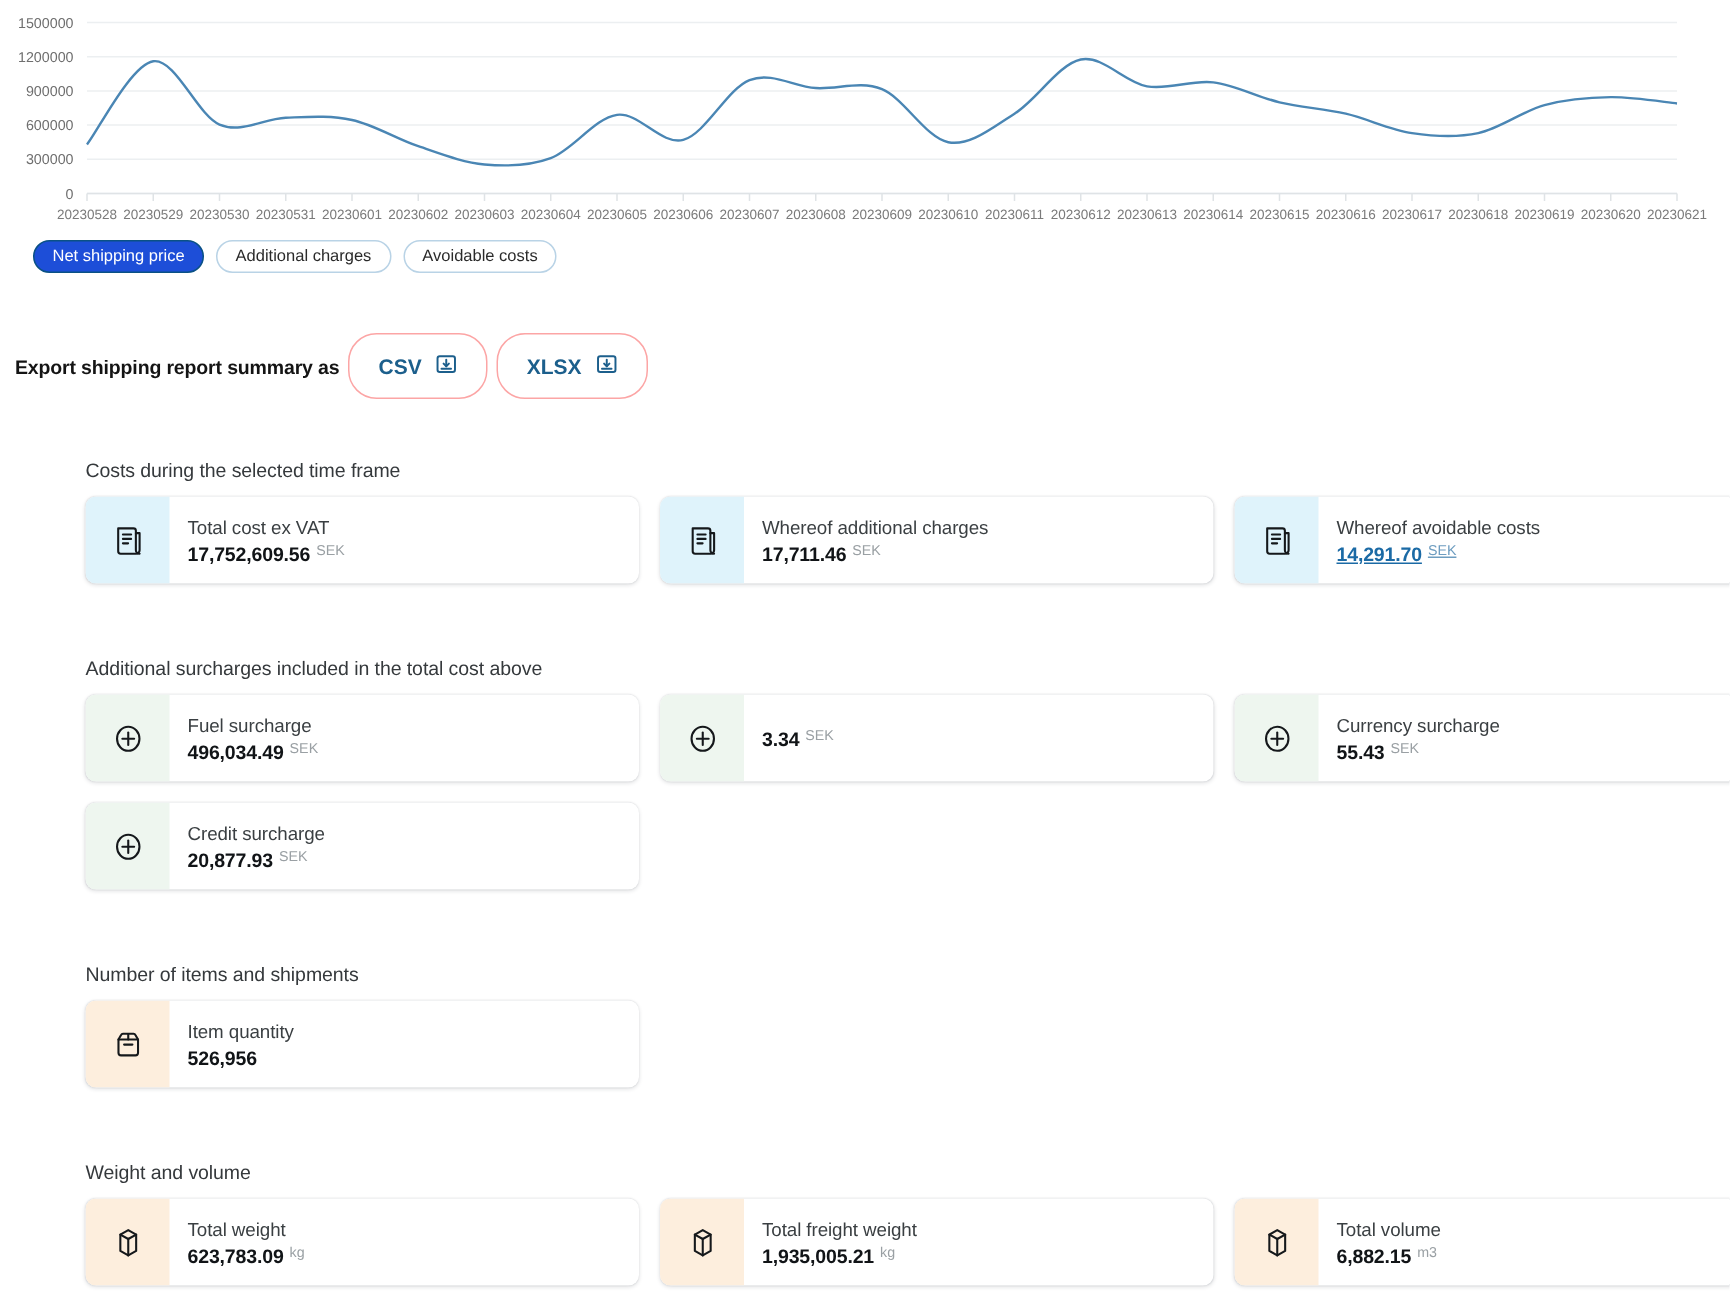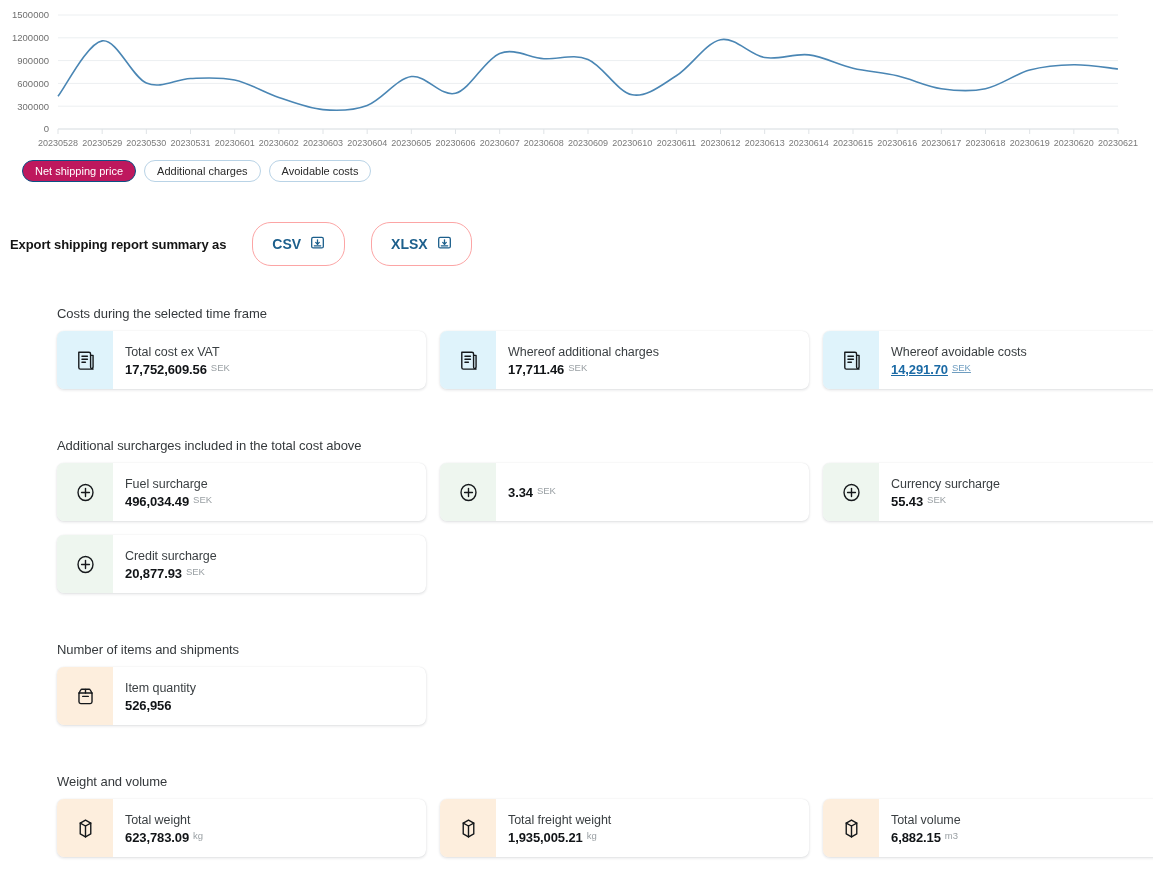--- a/index.html
+++ b/index.html
@@ -41,29 +41,29 @@
     padding: 0 12px;
     border-radius: 11px;
     font-size: 11px;
     border: 1px solid #b9d3e6;
     background: #ffffff;
     color: #2a2a2a;
     white-space: nowrap;
     cursor: pointer;
   }
   .pill.active {
-    background: #be185d;
+    background: #1d4ed8;
     border-color: #0a5185;
     color: #ffffff;
   }
 
   
   .export-row {
     position: absolute; left: 10px; top: 222px;
-    display: flex; align-items: center; gap: 26px;
+    display: flex; align-items: center; gap: 6px;
   }
   .export-label {
     font-size: 13px; font-weight: bold; color: #141414;
     letter-spacing: -0.1px;
   }
   .export-btn {
     display: flex; align-items: center; gap: 9px;
     height: 44px; padding: 0 19px;
     border: 1px solid #fca5a5;
     border-radius: 19px;

